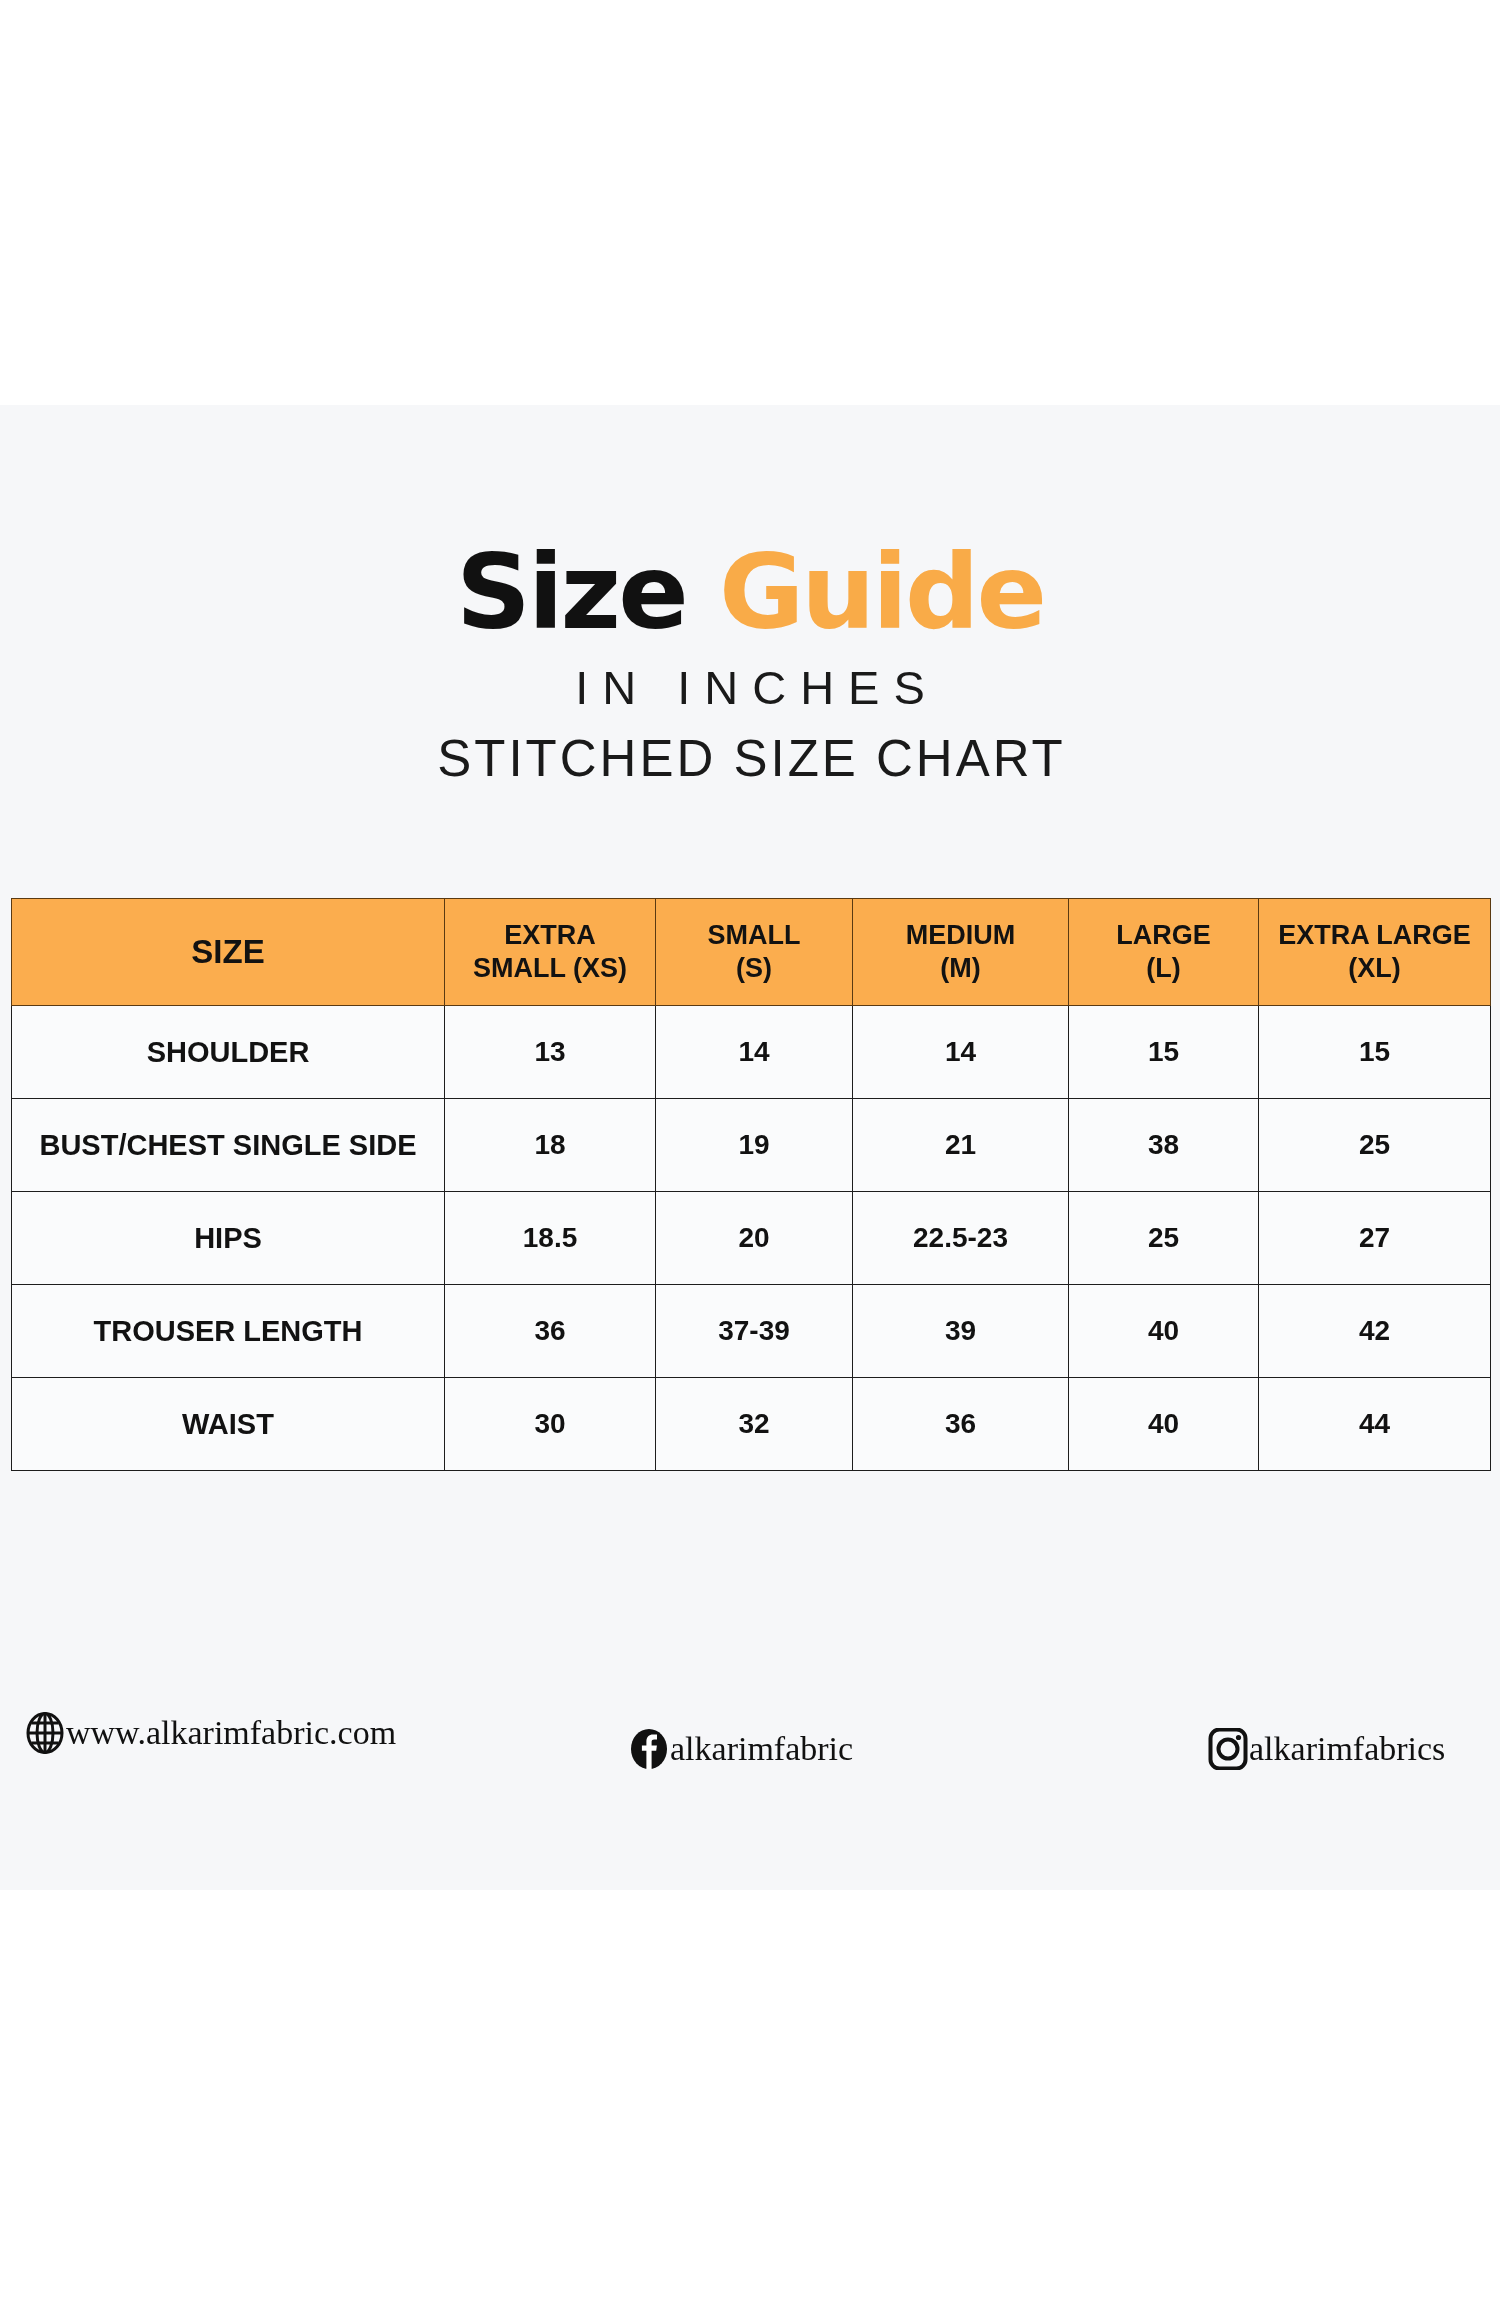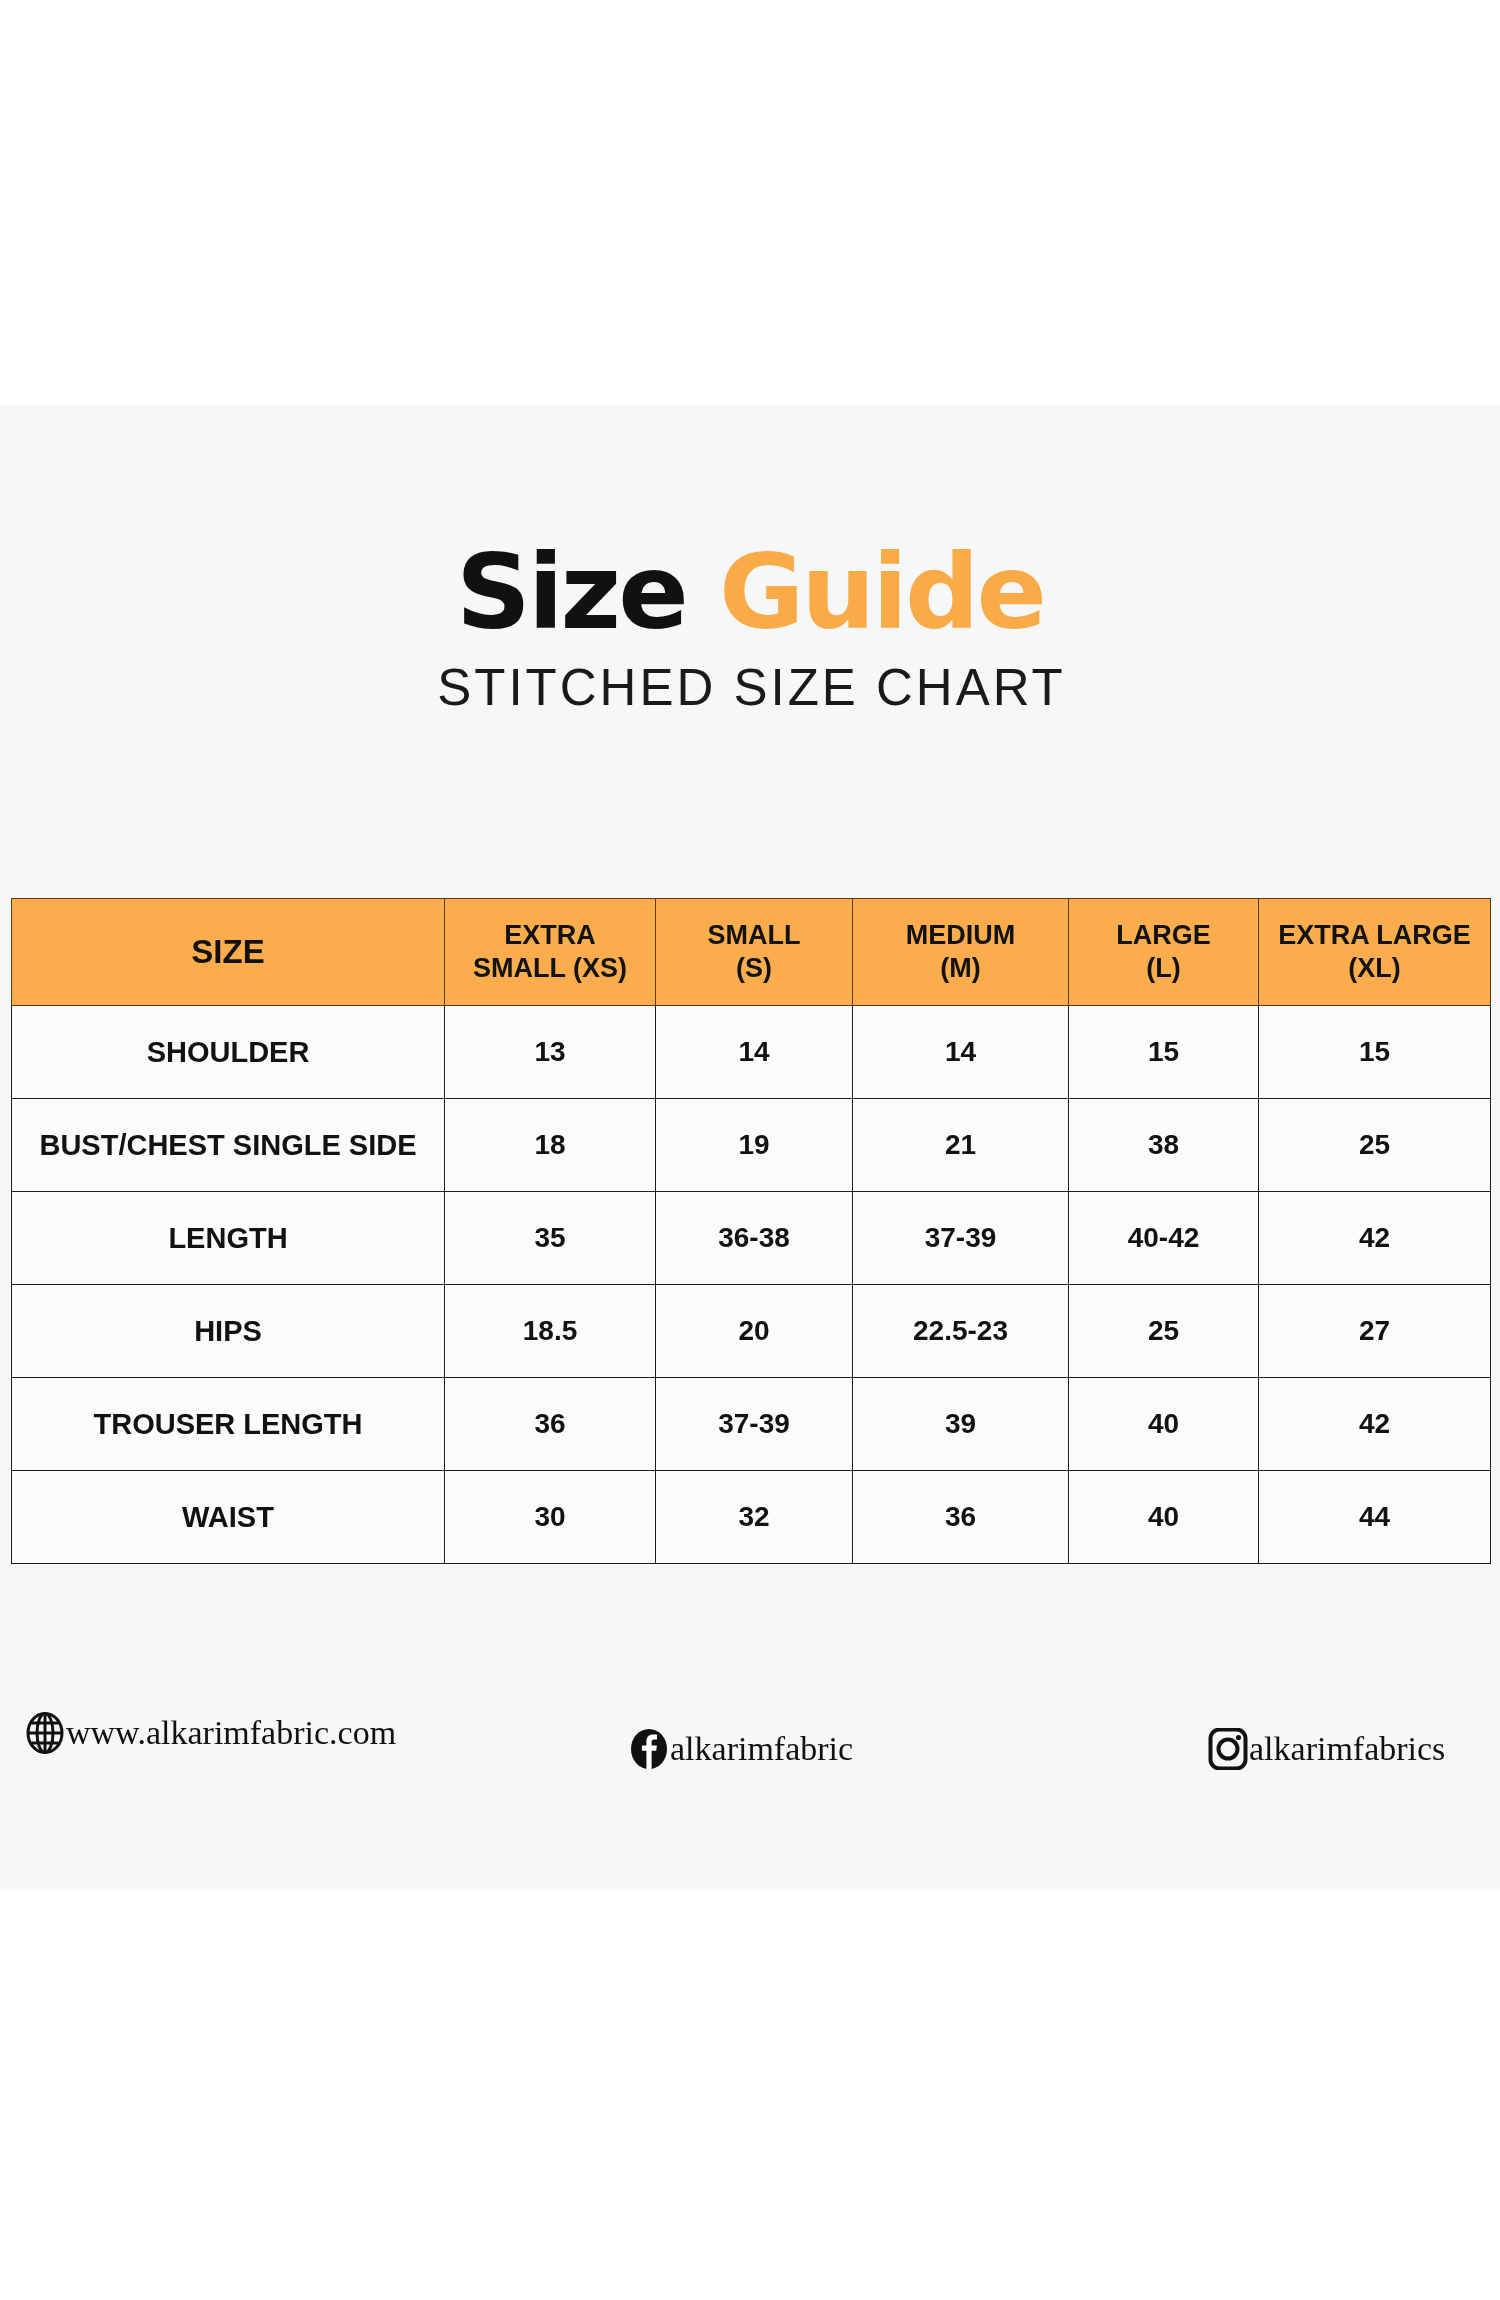--- a/index.html
+++ b/index.html
@@ -135,20 +135,21 @@
 </style>
 </head>
 <body>
 
 <div class="page">
 
   <div class="canvas"></div>
 
   <div class="title-block">
     <div class="title"><span>Size </span><span class="accent">Guide</span></div>
+    <div class="subtitle-1">IN INCHES</div>
     <div class="subtitle-2">STITCHED SIZE CHART</div>
   </div>
 
   <table class="size-table">
     <colgroup>
       <col class="c0">
         <col class="c1">
         <col class="c2">
         <col class="c3">
         <col class="c4">
@@ -190,28 +191,20 @@
         <td>15</td>
         <td>15</td>
       </tr>
       <tr>
         <td class="row-label">BUST/CHEST SINGLE SIDE</td>
         <td>18</td>
         <td>19</td>
         <td>21</td>
         <td>38</td>
         <td>25</td>
-      </tr>
-      <tr>
-        <td class="row-label">LENGTH</td>
-        <td>35</td>
-        <td>36-38</td>
-        <td>37-39</td>
-        <td>40-42</td>
-        <td>42</td>
       </tr>
       <tr>
         <td class="row-label">HIPS</td>
         <td>18.5</td>
         <td>20</td>
         <td>22.5-23</td>
         <td>25</td>
         <td>27</td>
       </tr>
       <tr>

